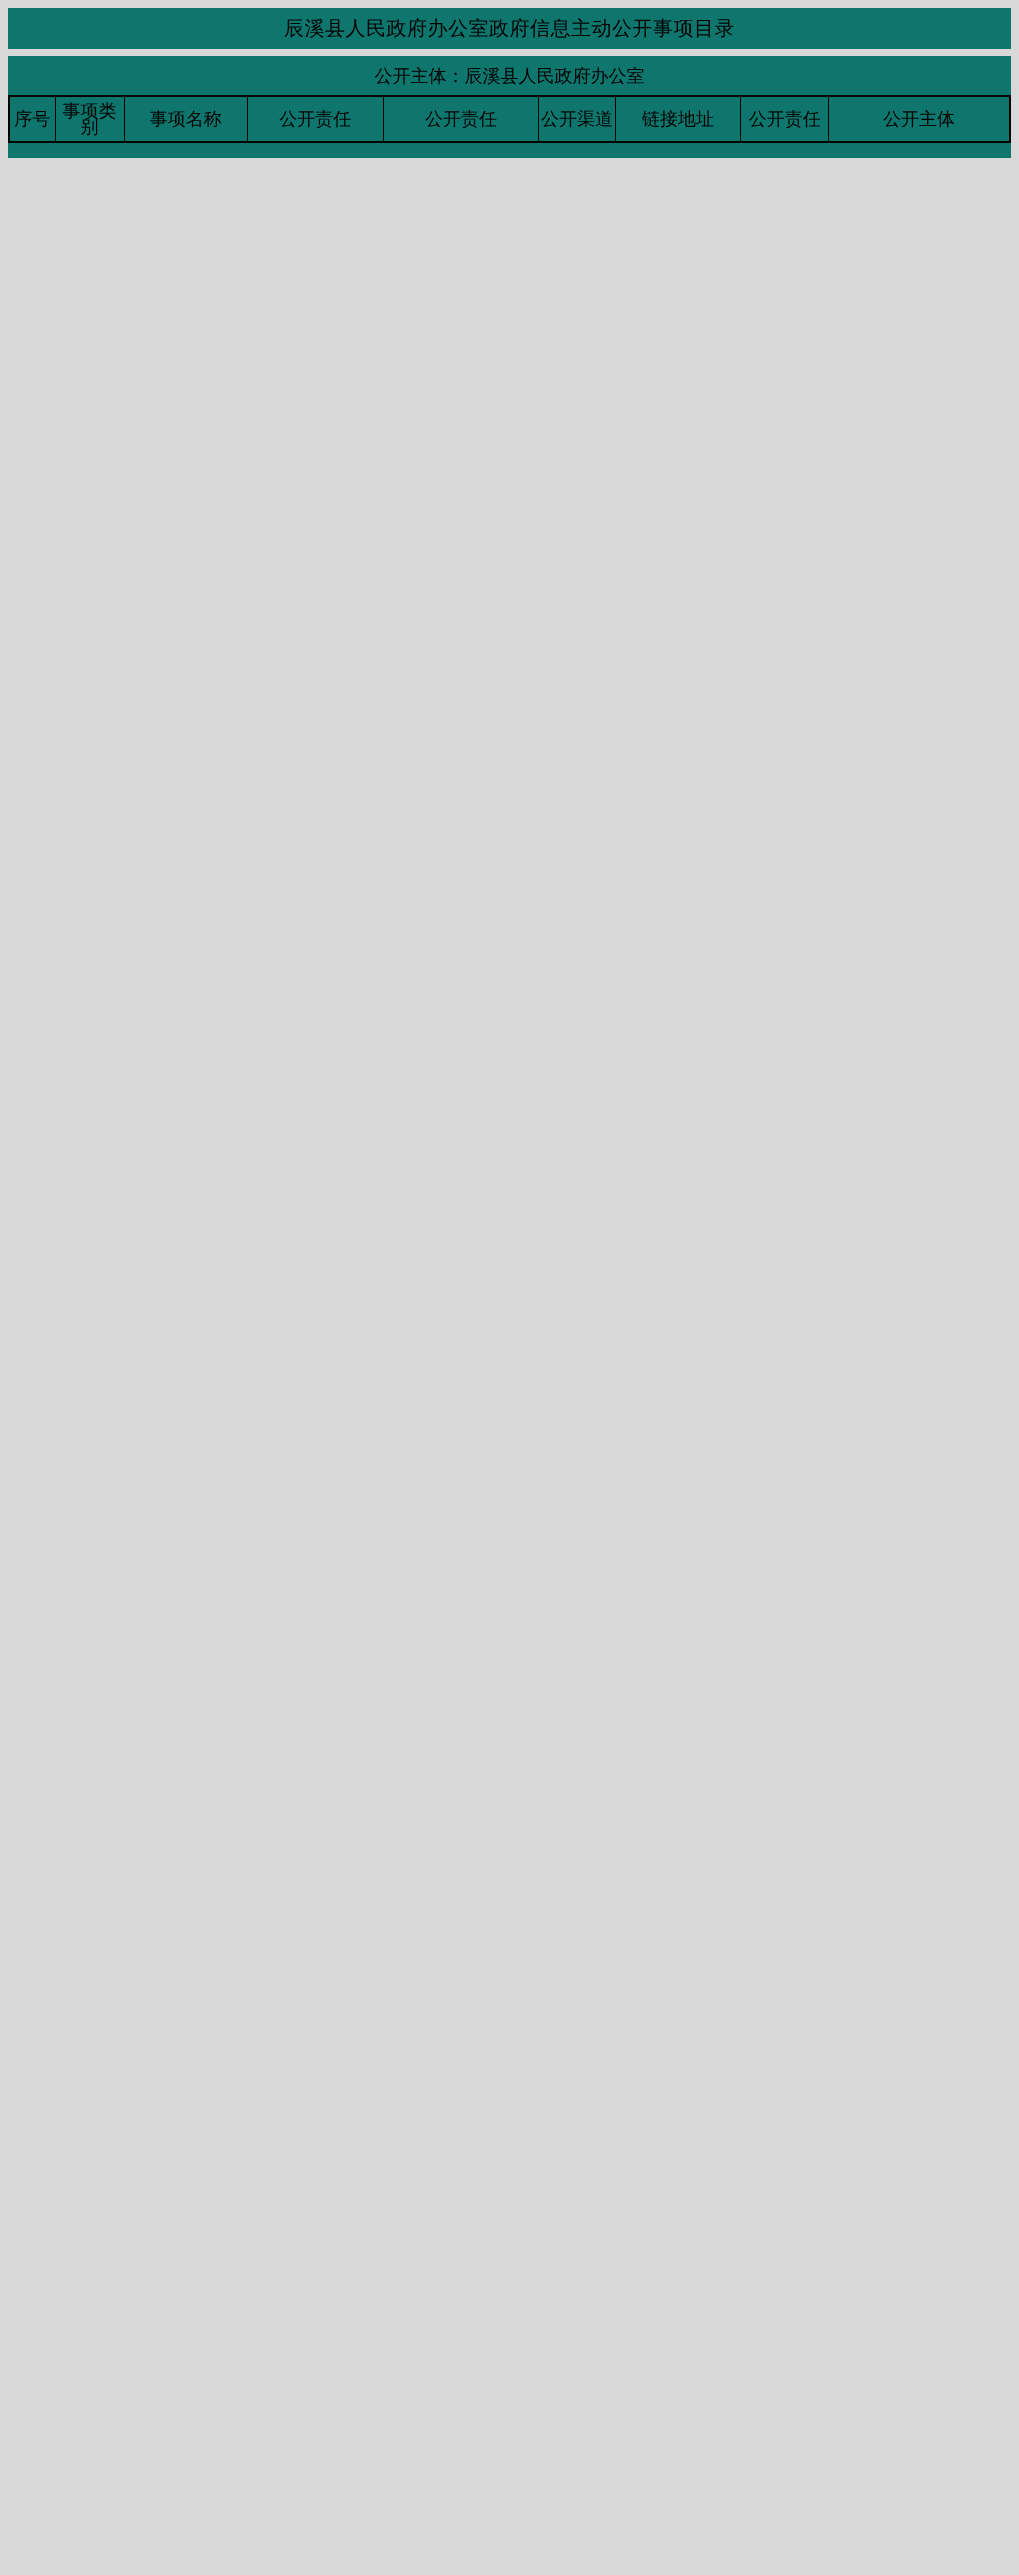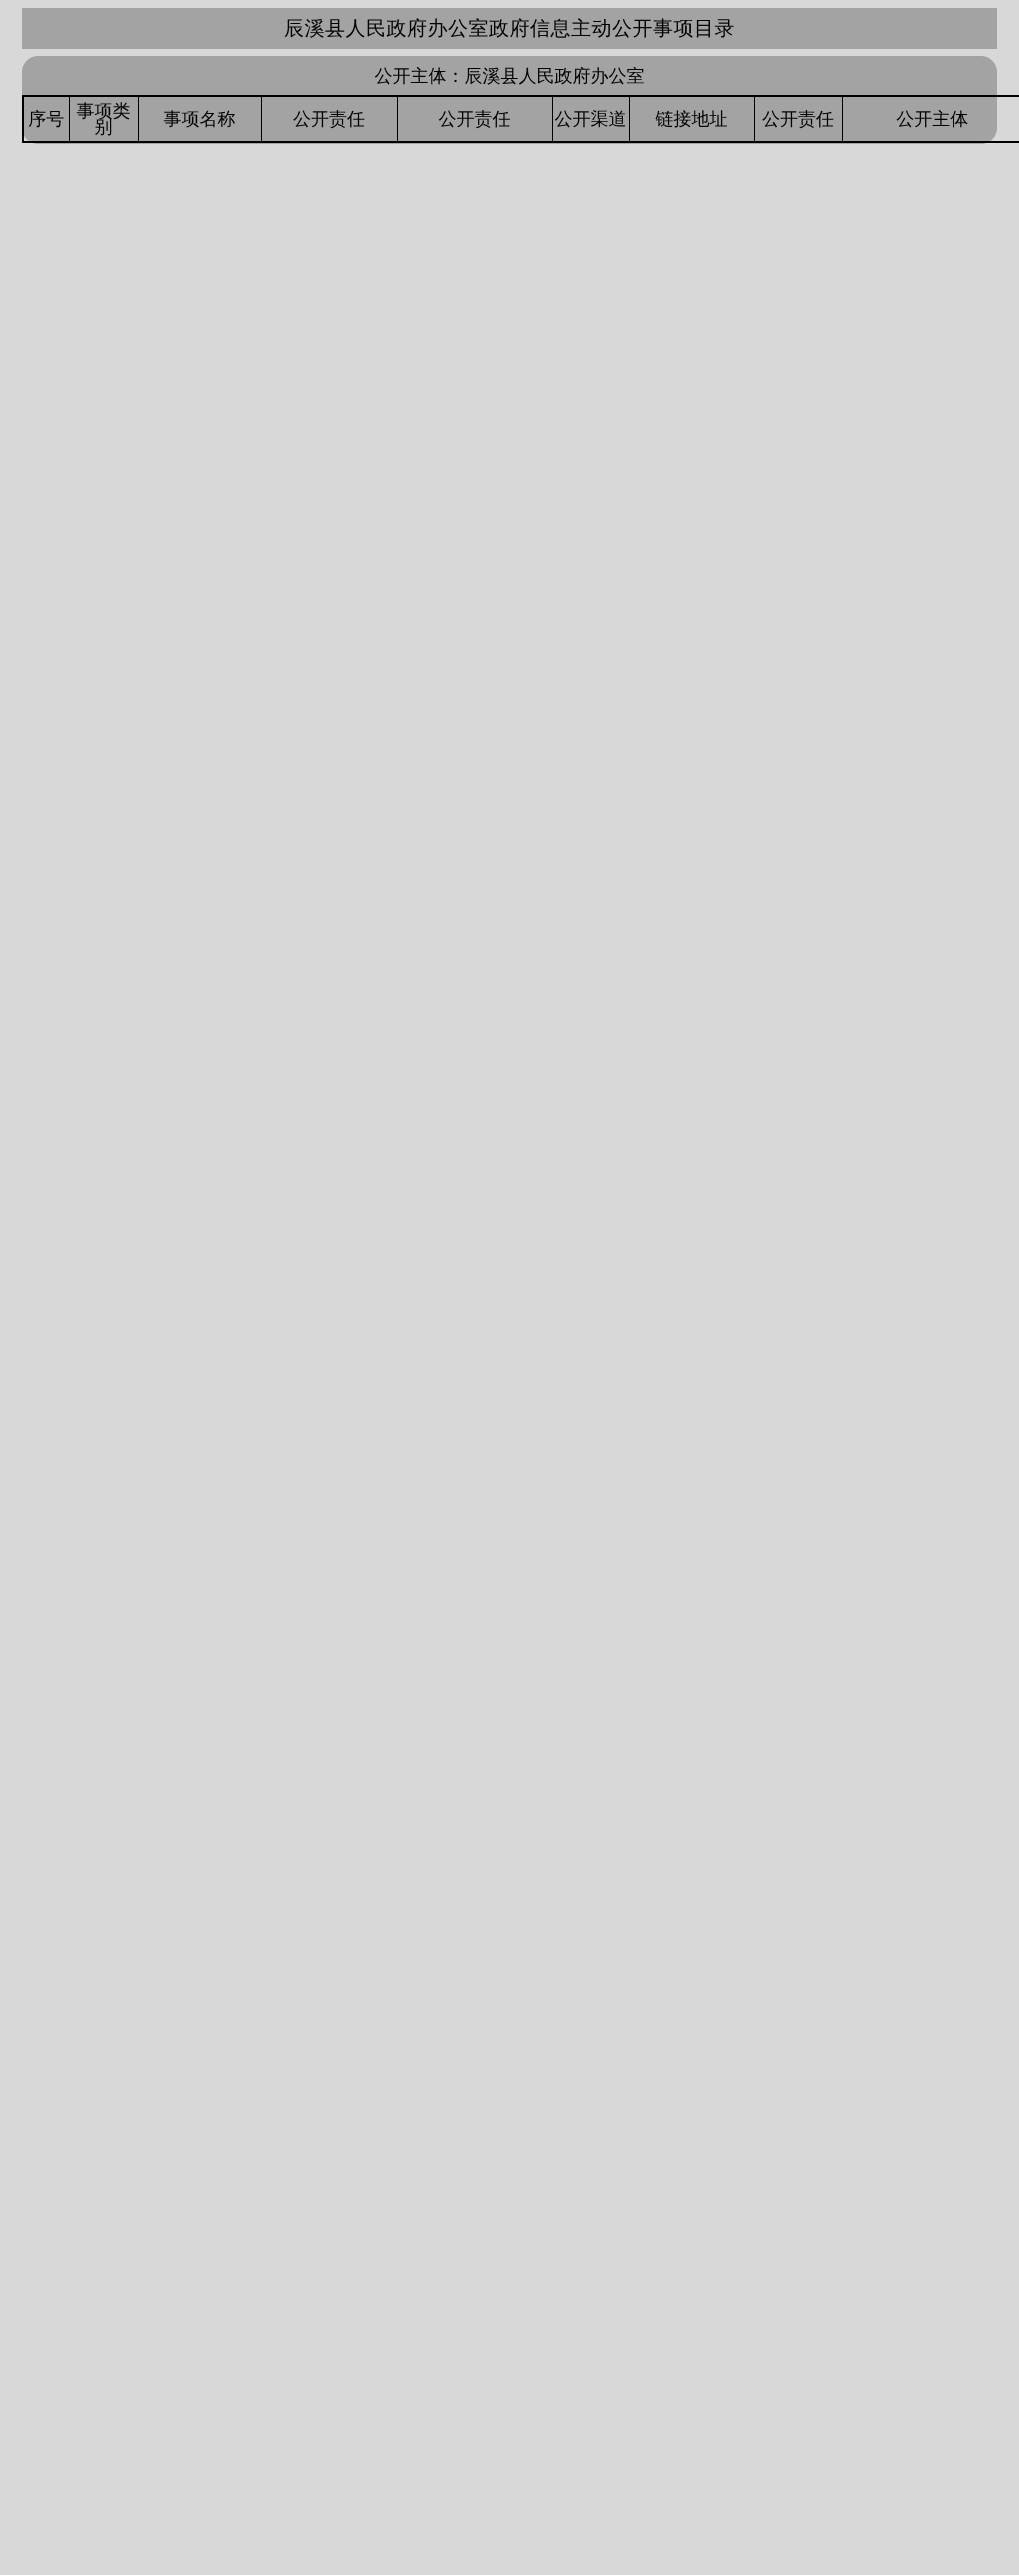--- a/index.html
+++ b/index.html
@@ -5,31 +5,31 @@
   html, body { margin: 0; padding: 0; }
   body {
     width: 1019px;
     background: #d8d8d8;
     font-family: "Liberation Serif", "DejaVu Serif", serif;
     color: #000;
   }
   .strip { width: 100%; }
   .strip.top { height: 7.5px; }
   .strip.gap { height: 7.5px; }
-  .white-block { background: #a3a3a3; margin: 0 22px; }
+  .white-block { background: #0f766e; margin: 0 8px; }
   .title-block {
     height: 41px;
     display: flex; align-items: center; justify-content: center;
   }
   .page-title {
     font-size: 20px;
     letter-spacing: 0.5px;
     text-align: center;
   }
-  .content-block { padding-bottom: 1px; border-radius: 16px; }
+  .content-block { padding-bottom: 15px; }
   .subject-line {
     height: 39px;
     display: flex; align-items: center; justify-content: center;
     font-size: 18px;
   }
   table.directory {
     width: 100%;
     border-collapse: collapse;
     table-layout: fixed;
     border: 2.7px solid #000;

